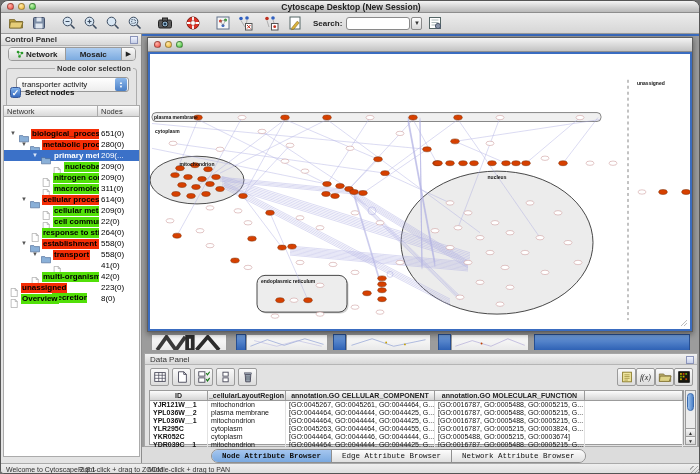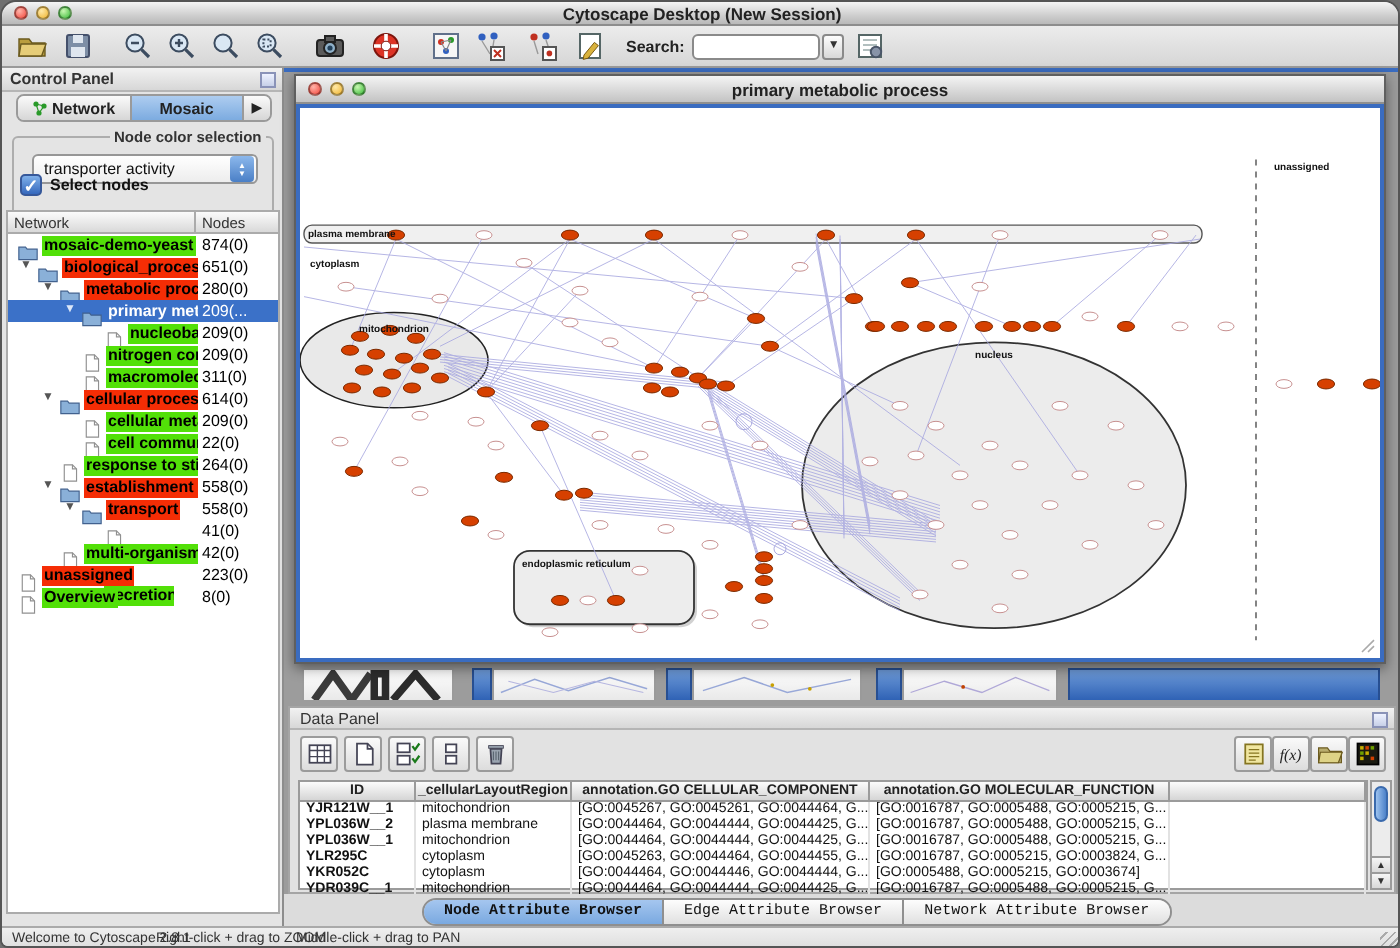--- a/index.html
+++ b/index.html
@@ -292,27 +292,20 @@
     </div>
     <div class="checkrow">
       <div class="checkbox">✓</div>
       <span class="checklabel">Select nodes</span>
     </div>
     <div class="treehead">
       <span class="c1">Network</span>
       <span class="c2">Nodes</span>
     </div>
     <div class="tree" id="tree">
-        <div class="trow" style="top: 0px;">
-          <span class="ticon" style="left: 5px;"><svg viewBox="0 0 12 10">
-              <path d="M.5 1.5h4l1 1.2h6V9H.5z" fill="#8ab0d8" stroke="#41618e" stroke-width=".7"></path>
-            </svg></span>
-          <span class="tlabel chip-green" style="left: 17px; max-width: 78px;">mosaic-demo-yeast</span>
-          <span class="tcount">874(0)</span>
-        </div>
         <div class="trow" style="top: 11px;">
           <span class="tri" style="left: 6px;">▼</span>
           <span class="ticon" style="left: 15px;"><svg viewBox="0 0 12 10">
               <path d="M.5 1.5h4l1 1.2h6V9H.5z" fill="#8ab0d8" stroke="#41618e" stroke-width=".7"></path>
             </svg></span>
           <span class="tlabel chip-red" style="left: 27px; max-width: 68px;">biological_process</span>
           <span class="tcount">651(0)</span>
         </div>
         <div class="trow" style="top: 22px;">
           <span class="tri" style="left: 17px;">▼</span>
@@ -467,21 +460,20 @@
   </div>
   <div class="abs frag frag-blue" style="left:533px;width:156px;"></div>
 
   <div class="abs netwin">
     <div class="nw-title">
       <div class="nw-lights">
         <span class="light red"></span>
         <span class="light yellow"></span>
         <span class="light green"></span>
       </div>
-      <div class="title">primary metabolic process</div>
     </div>
     <div class="nw-body">
       <svg id="net-svg" viewBox="0 0 540 277" preserveAspectRatio="none">
           <rect x="2" y="59" width="449" height="9" rx="4" fill="#f0f0f0" stroke="#555" stroke-width="0.7"></rect>
           <ellipse cx="47" cy="127" rx="47" ry="24" fill="#e9e9e9" stroke="#222" stroke-width="0.8"></ellipse>
           <ellipse cx="347" cy="190" rx="96" ry="72" fill="#ececec" stroke="#333" stroke-width="0.9"></ellipse>
           <rect x="108.5" y="224.5" width="90" height="37" rx="8" fill="rgba(0,0,0,0.18)"></rect>
           <rect x="107" y="223" width="90" height="37" rx="8" fill="#ededed" stroke="#333" stroke-width="0.9"></rect>
           <line x1="478" y1="26" x2="478" y2="268" stroke="#777" stroke-width="0.9" stroke-dasharray="3,3"></line>
           <g stroke="#a9a9e0" stroke-width="0.5" opacity="0.85">

